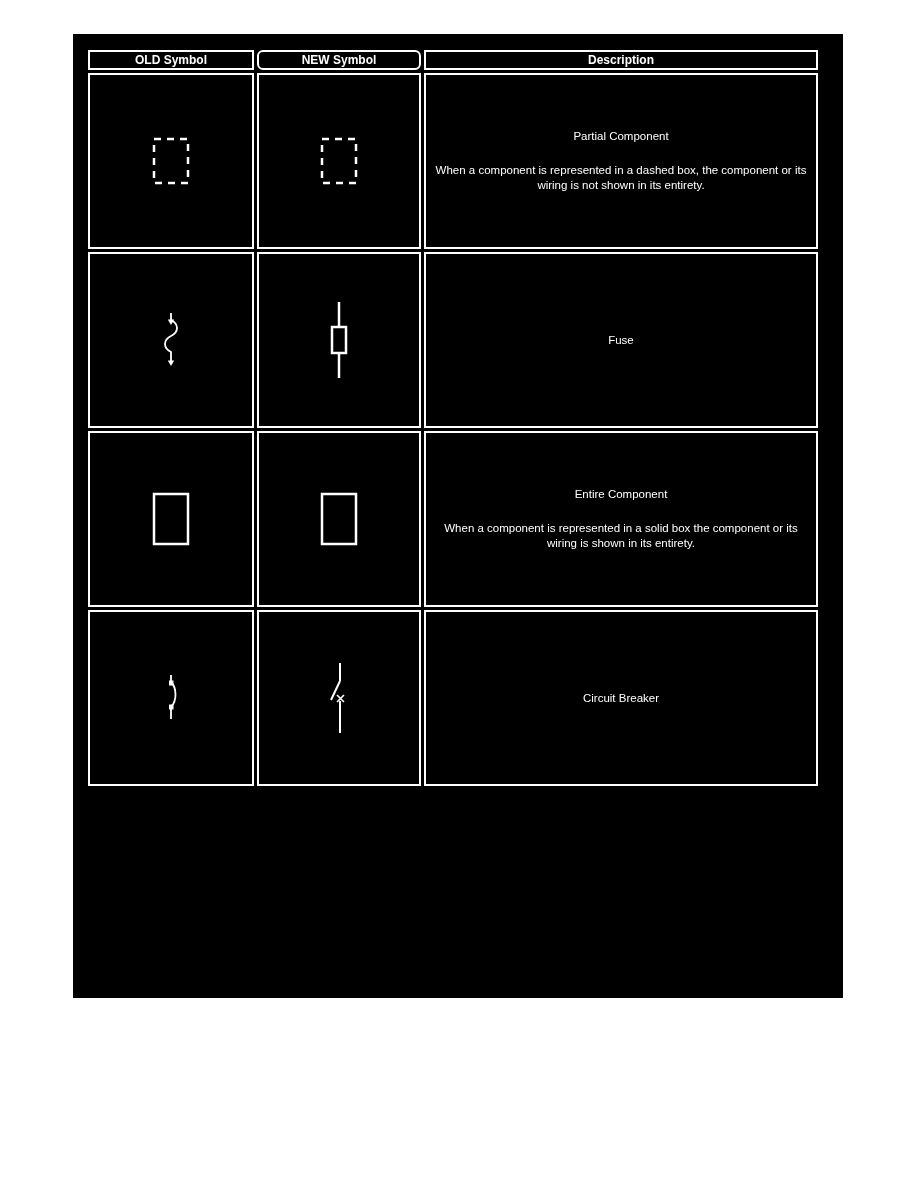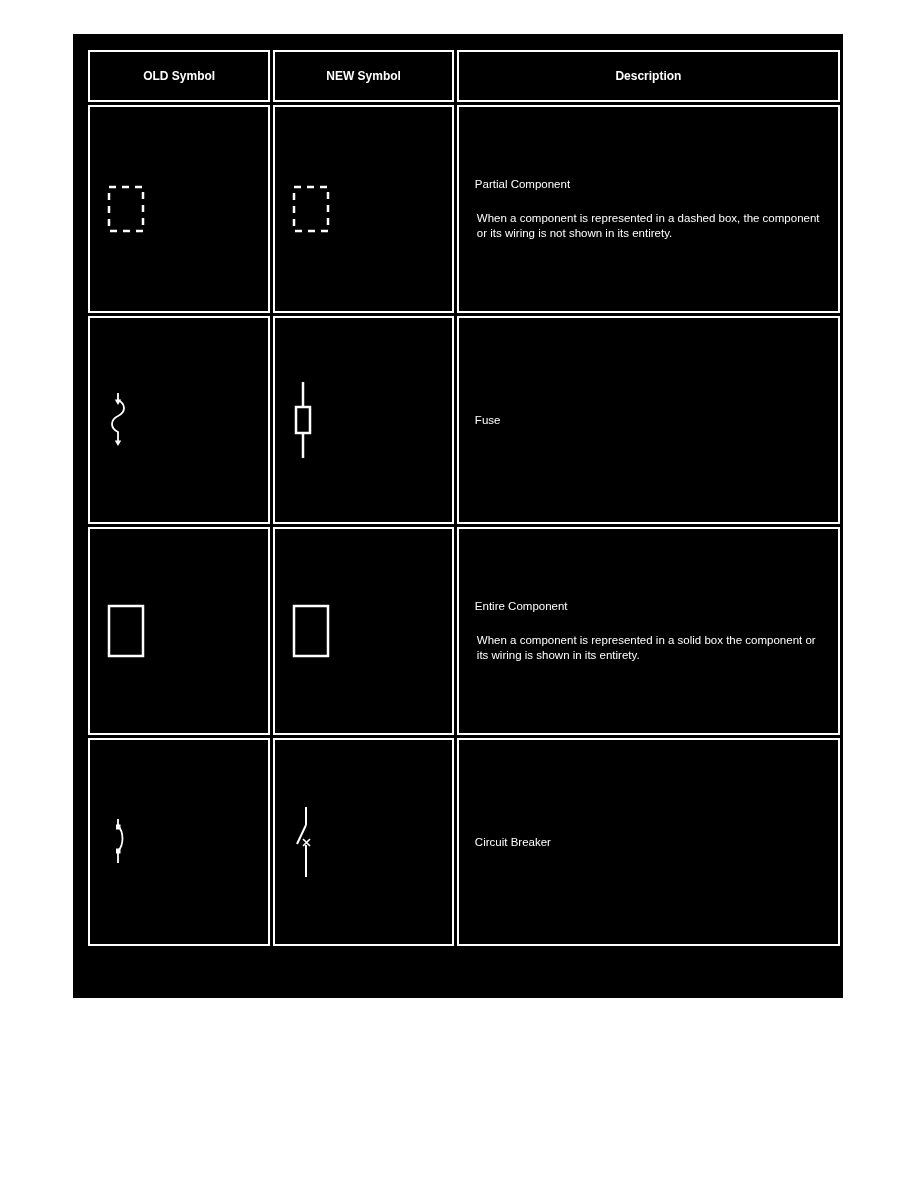--- a/index.html
+++ b/index.html
@@ -28,35 +28,36 @@
     top: 13px;
     border-collapse: separate;
     border-spacing: 3px;
     table-layout: fixed;
   }
   table.symbols-table th,
   table.symbols-table td {
     border: 2px solid #ffffff;
     background: #000000;
     color: #ffffff;
-    padding: 16px;
+    padding: 0;
   }
   th.col-old  { width: 162px; }
-  th.col-new  { width: 160px; }
+  th.col-new  { width: 160px; border-radius: 6px; }
   th.col-desc { width: 390px; }
   table.symbols-table th {
     height: 16px;
     font-size: 12px;
     font-weight: bold;
     text-align: center;
     vertical-align: middle;
   }
   table.symbols-table td {
     height: 172px;
     vertical-align: middle;
+    text-align: center;
   }
   .sym-cell svg { display: inline-block; vertical-align: middle; }
   .desc-cell { padding: 0 2px; }
   .desc-title {
     font-size: 11.5px;
     line-height: 1.25;
   }
   .desc-text {
     font-size: 11.5px;
     line-height: 1.3;

